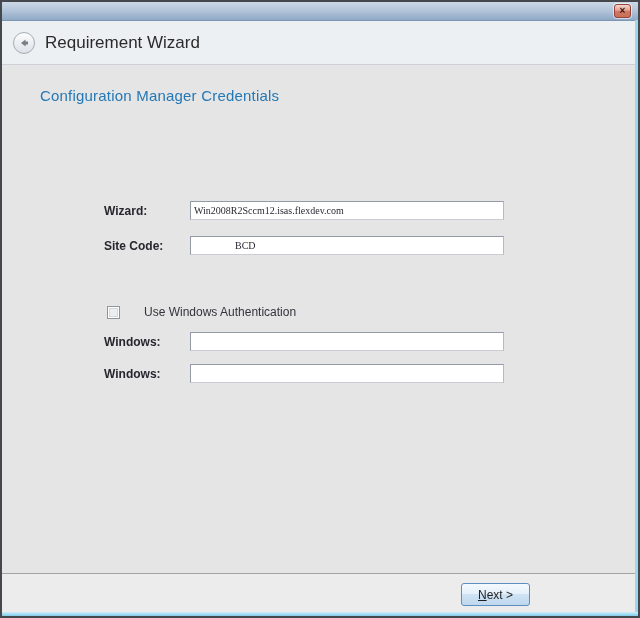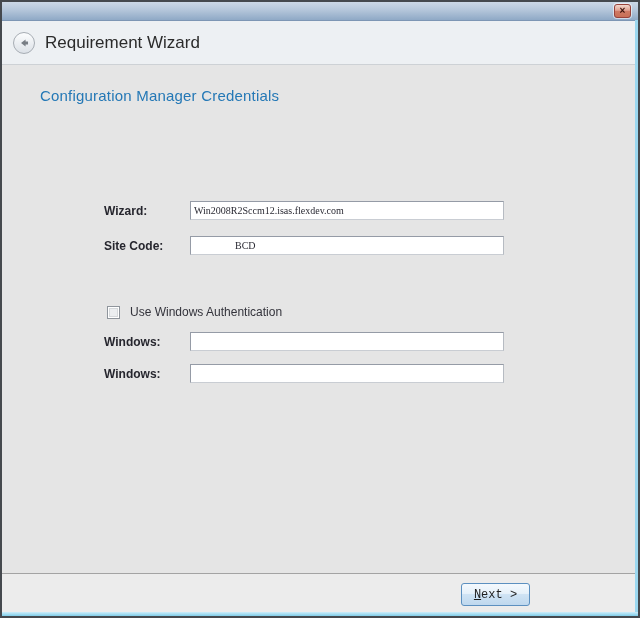--- a/index.html
+++ b/index.html
@@ -79,29 +79,29 @@
     display:flex; align-items:center; cursor:default;
   }
   .checkbox-box {
     width:13px; height:13px; box-sizing:border-box;
     border:1px solid #8f959c; background:#ffffff; position:relative;
   }
   .checkbox-box::after {
     content:""; position:absolute; left:1px; top:1px; right:1px; bottom:1px;
     background:#eceef0; border:1px solid #d5d8db; box-sizing:border-box;
   }
-  .checkbox-label { margin-left:10px; font-size:12px; color:#33333b; }
+  .checkbox-label { margin-left:24px; font-size:12px; color:#33333b; }
 
   .footer {
     flex:none; height:42px; position:relative;
     background:#ececec; border-top:1px solid #a3a3a3;
   }
   .btn {
     position:absolute; top:9px; width:69px; height:23px; box-sizing:border-box;
-    border-radius:3px; font-family:Liberation Mono, monospace;
+    border-radius:3px; font-family:Liberation Sans, sans-serif;
     font-size:12px; color:#1f1f1f; text-align:center; line-height:20px;
     cursor:default; padding:0;
   }
   .btn-next {
     right:108px; border:1px solid #5c90c0;
     background:linear-gradient(to bottom,#f4f9fd 0%, #e6f1fa 45%, #cfe3f4 50%, #bfd8ee 100%);
   }
   .btn-cancel {
     right:26px; border:1px solid #9a9da1;
     background:linear-gradient(to bottom,#f9f9f9 0%, #ededed 45%, #dedede 50%, #d3d3d3 100%);

